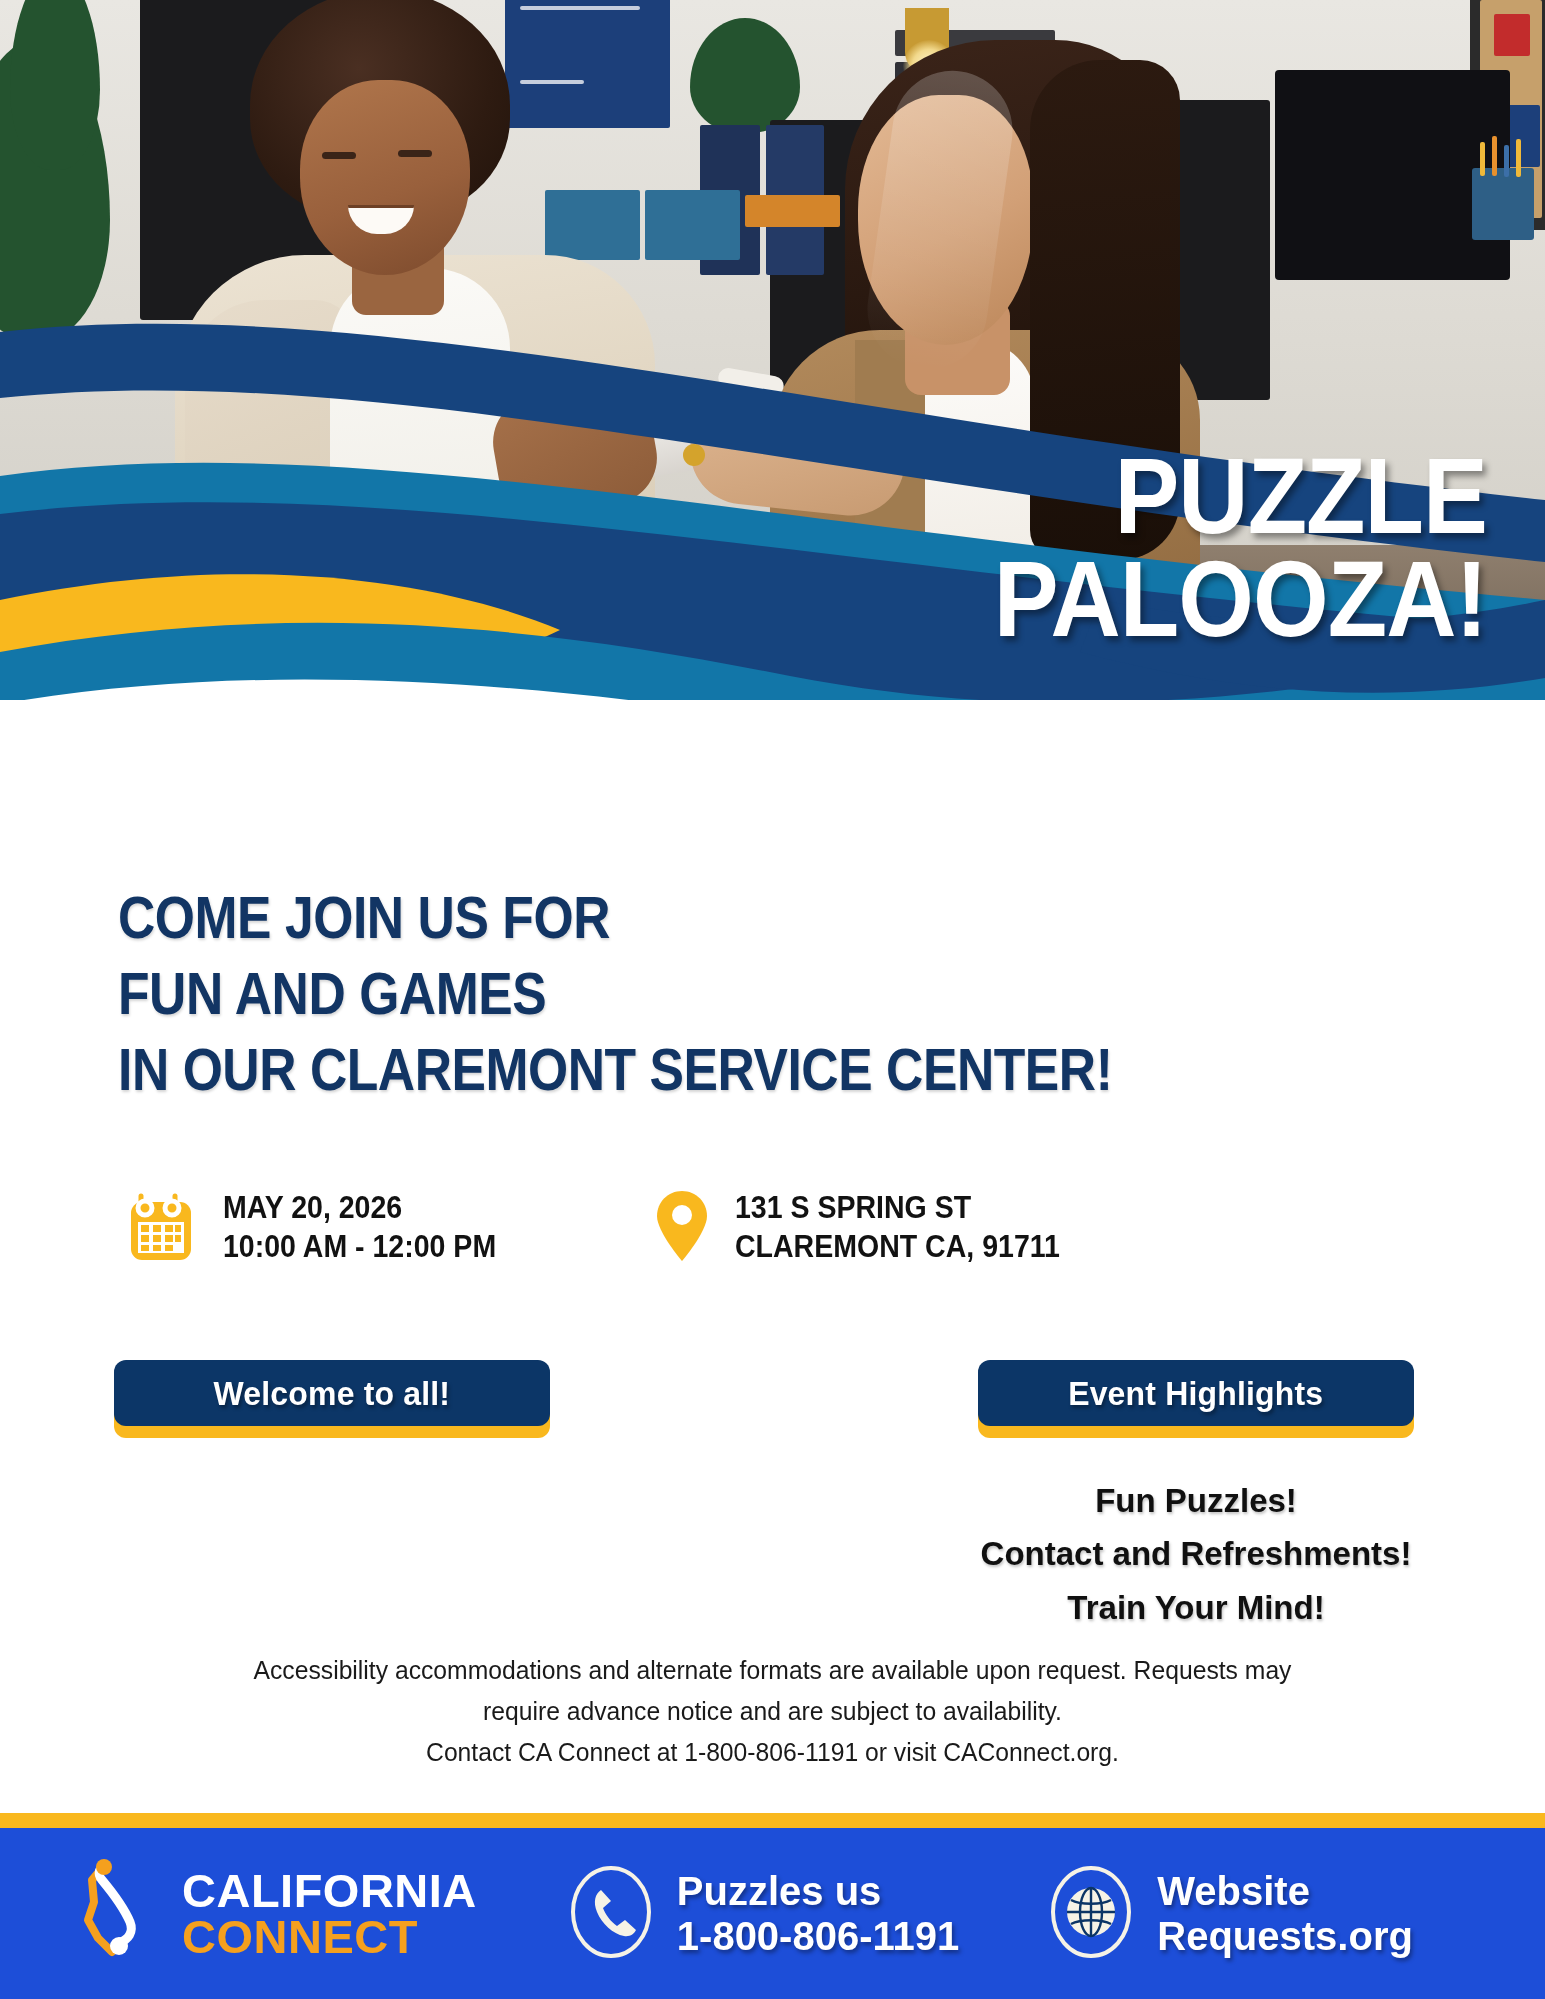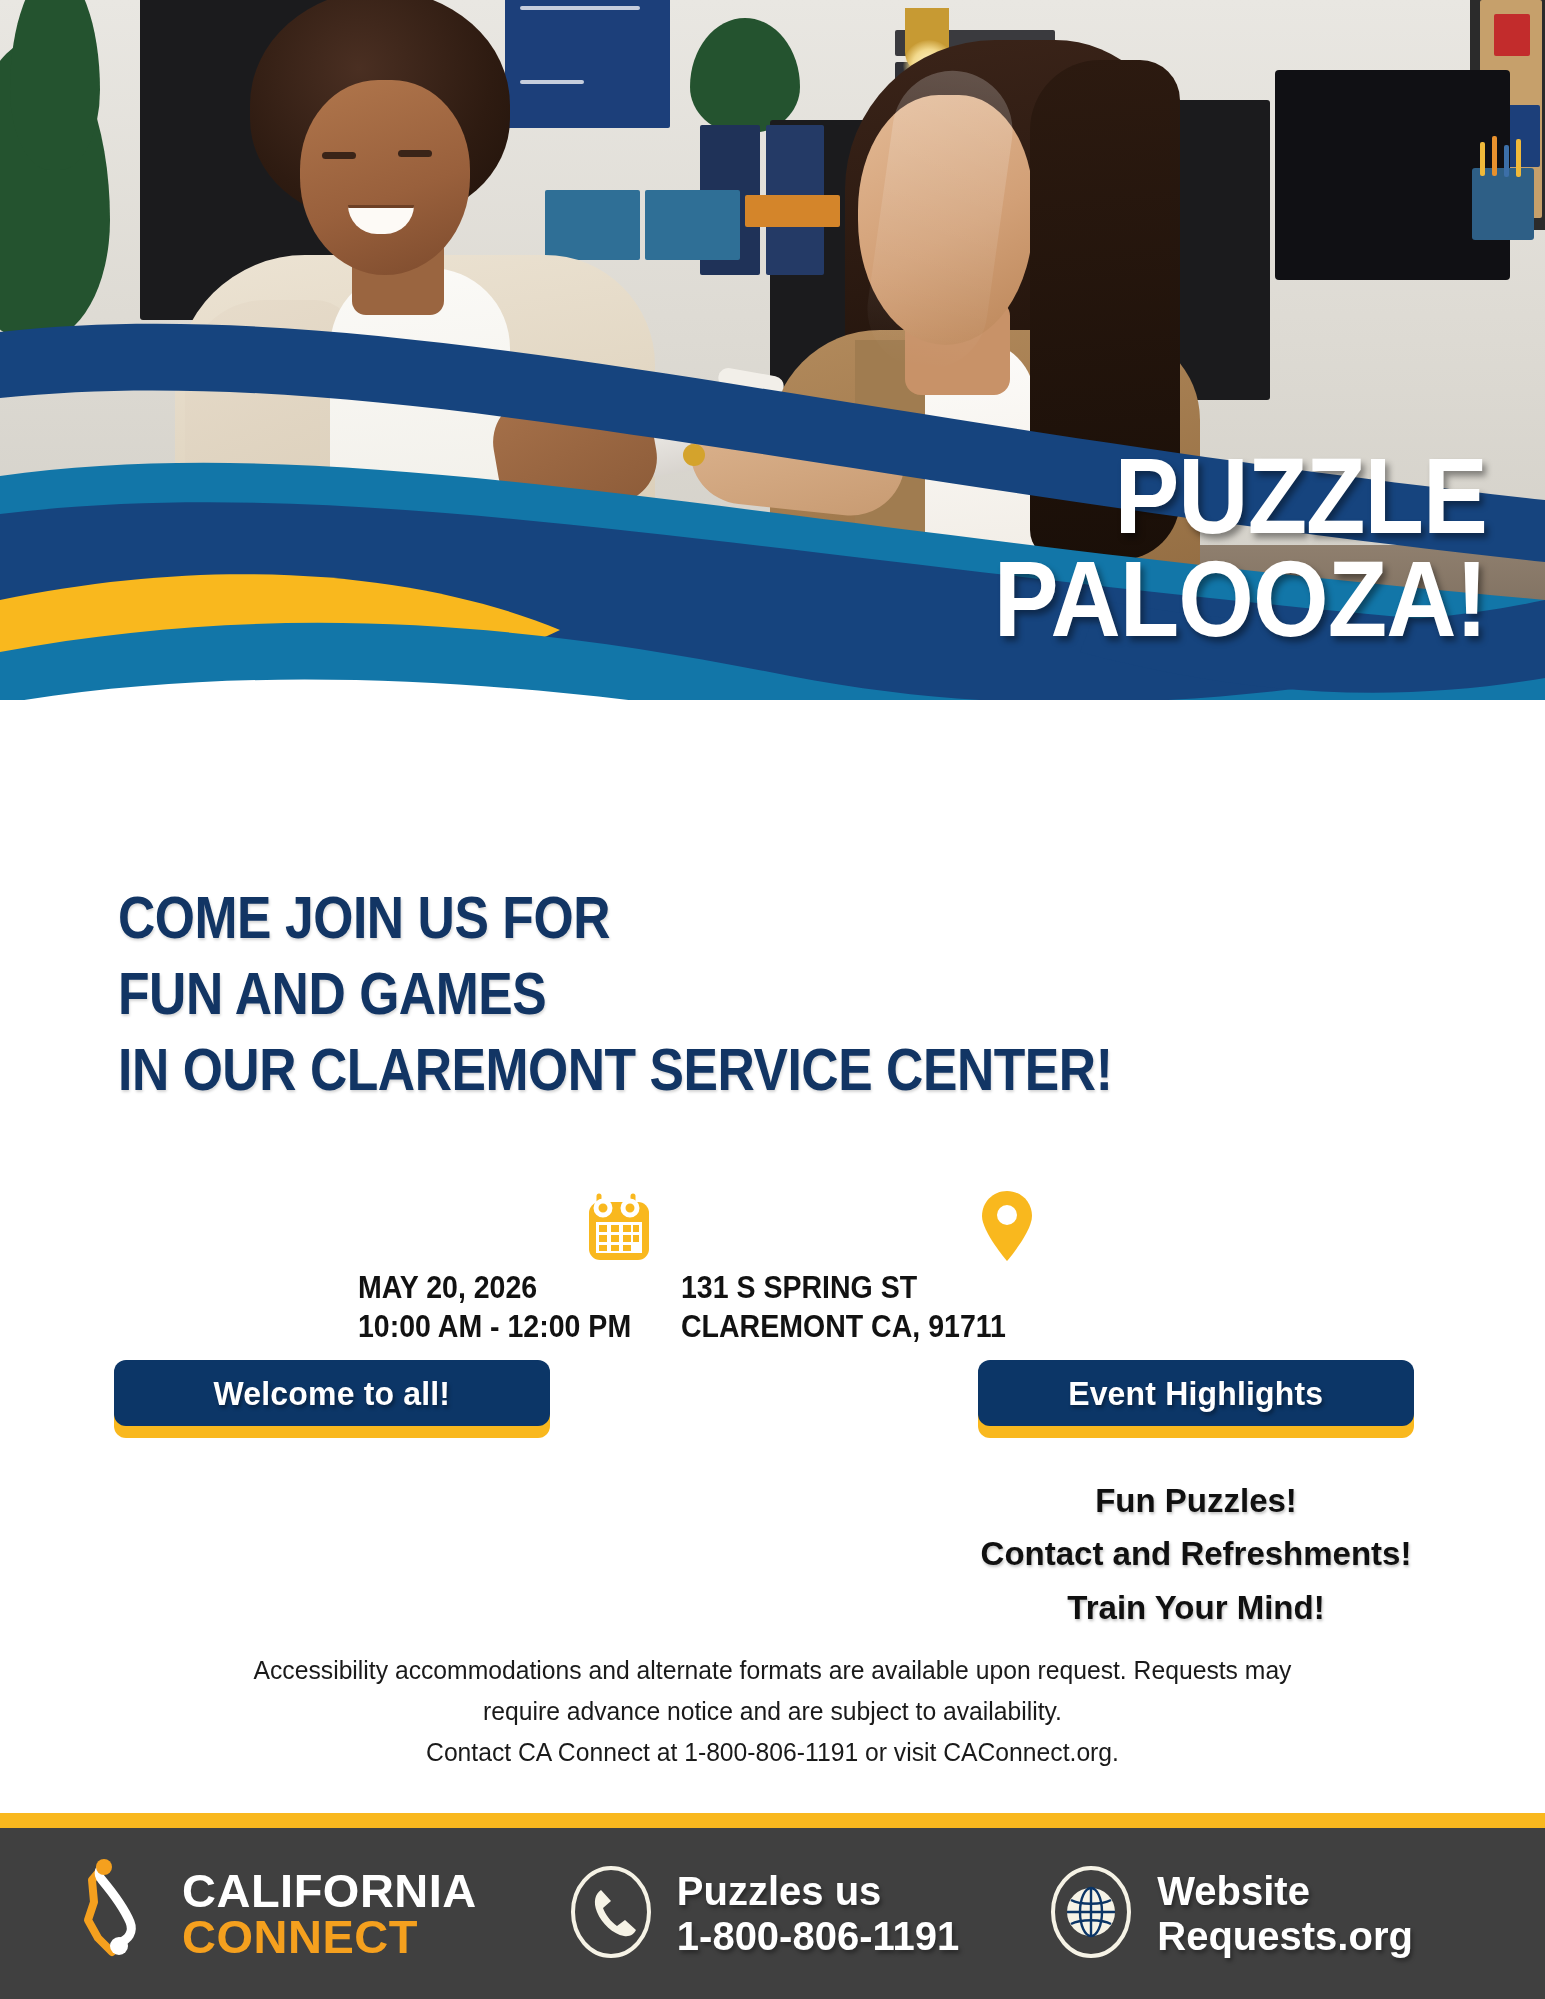--- a/index.html
+++ b/index.html
@@ -104,21 +104,21 @@
     font-family:"Liberation Sans Narrow","Liberation Sans",sans-serif;
     font-weight:bold;color:#123564;font-size:60px;line-height:1.27;
     letter-spacing:-.5px;
     text-shadow:1px 2px 3px rgba(0,0,0,.17);
     transform:scaleX(.86);transform-origin:left center;
   }
   .headline div{white-space:nowrap;}
 
   
   .inforow{position:absolute;left:125px;top:1188px;width:1290px;display:flex;}
-  .infocell{display:flex;align-items:flex-end;flex-direction:column;}
+  .infocell{display:flex;align-items:flex-start;}
   .infocell.date{width:530px;}
   .infotext{
     font-family:"Liberation Sans Narrow","Liberation Sans",sans-serif;
     font-weight:bold;color:#121212;font-size:31px;line-height:1.26;
     margin-left:26px;white-space:nowrap;
     transform:scaleX(.92);transform-origin:left center;
   }
 
   
   .cols{position:absolute;left:114px;top:1360px;width:1300px;display:flex;justify-content:space-between;}
@@ -140,21 +140,21 @@
   .colbody div{white-space:nowrap;}
 
   
   .disclaimer{position:absolute;left:130px;top:1650px;width:1285px;text-align:center;
     font-family:"Liberation Sans Narrow","Liberation Sans",sans-serif;
     color:#1a1a1a;font-size:26px;line-height:1.58;
     transform:scaleX(.95);transform-origin:center;}
 
   
   .goldbar{position:absolute;left:0;top:1813px;width:1545px;height:15px;background:#F9B81E;}
-  .footer{position:absolute;left:0;top:1828px;width:1545px;height:171px;background:#404040;
+  .footer{position:absolute;left:0;top:1828px;width:1545px;height:171px;background:#1d4ed8;
     display:flex;align-items:center;}
   .logo{display:flex;align-items:center;margin-left:72px;}
   .logotext{margin-left:14px;line-height:.97;
     font-family:"Liberation Sans Narrow","Liberation Sans",sans-serif;font-weight:bold;}
   .logotext .l1{display:block;color:#ffffff;font-size:47px;letter-spacing:.5px;}
   .logotext .l2{display:block;color:#F5A01E;font-size:47px;letter-spacing:.5px;}
   .fitem{display:flex;align-items:center;}
   .fitem.contact{margin-left:90px;}
   .fitem.web{margin-left:88px;}
   .flabel{margin-left:22px;

